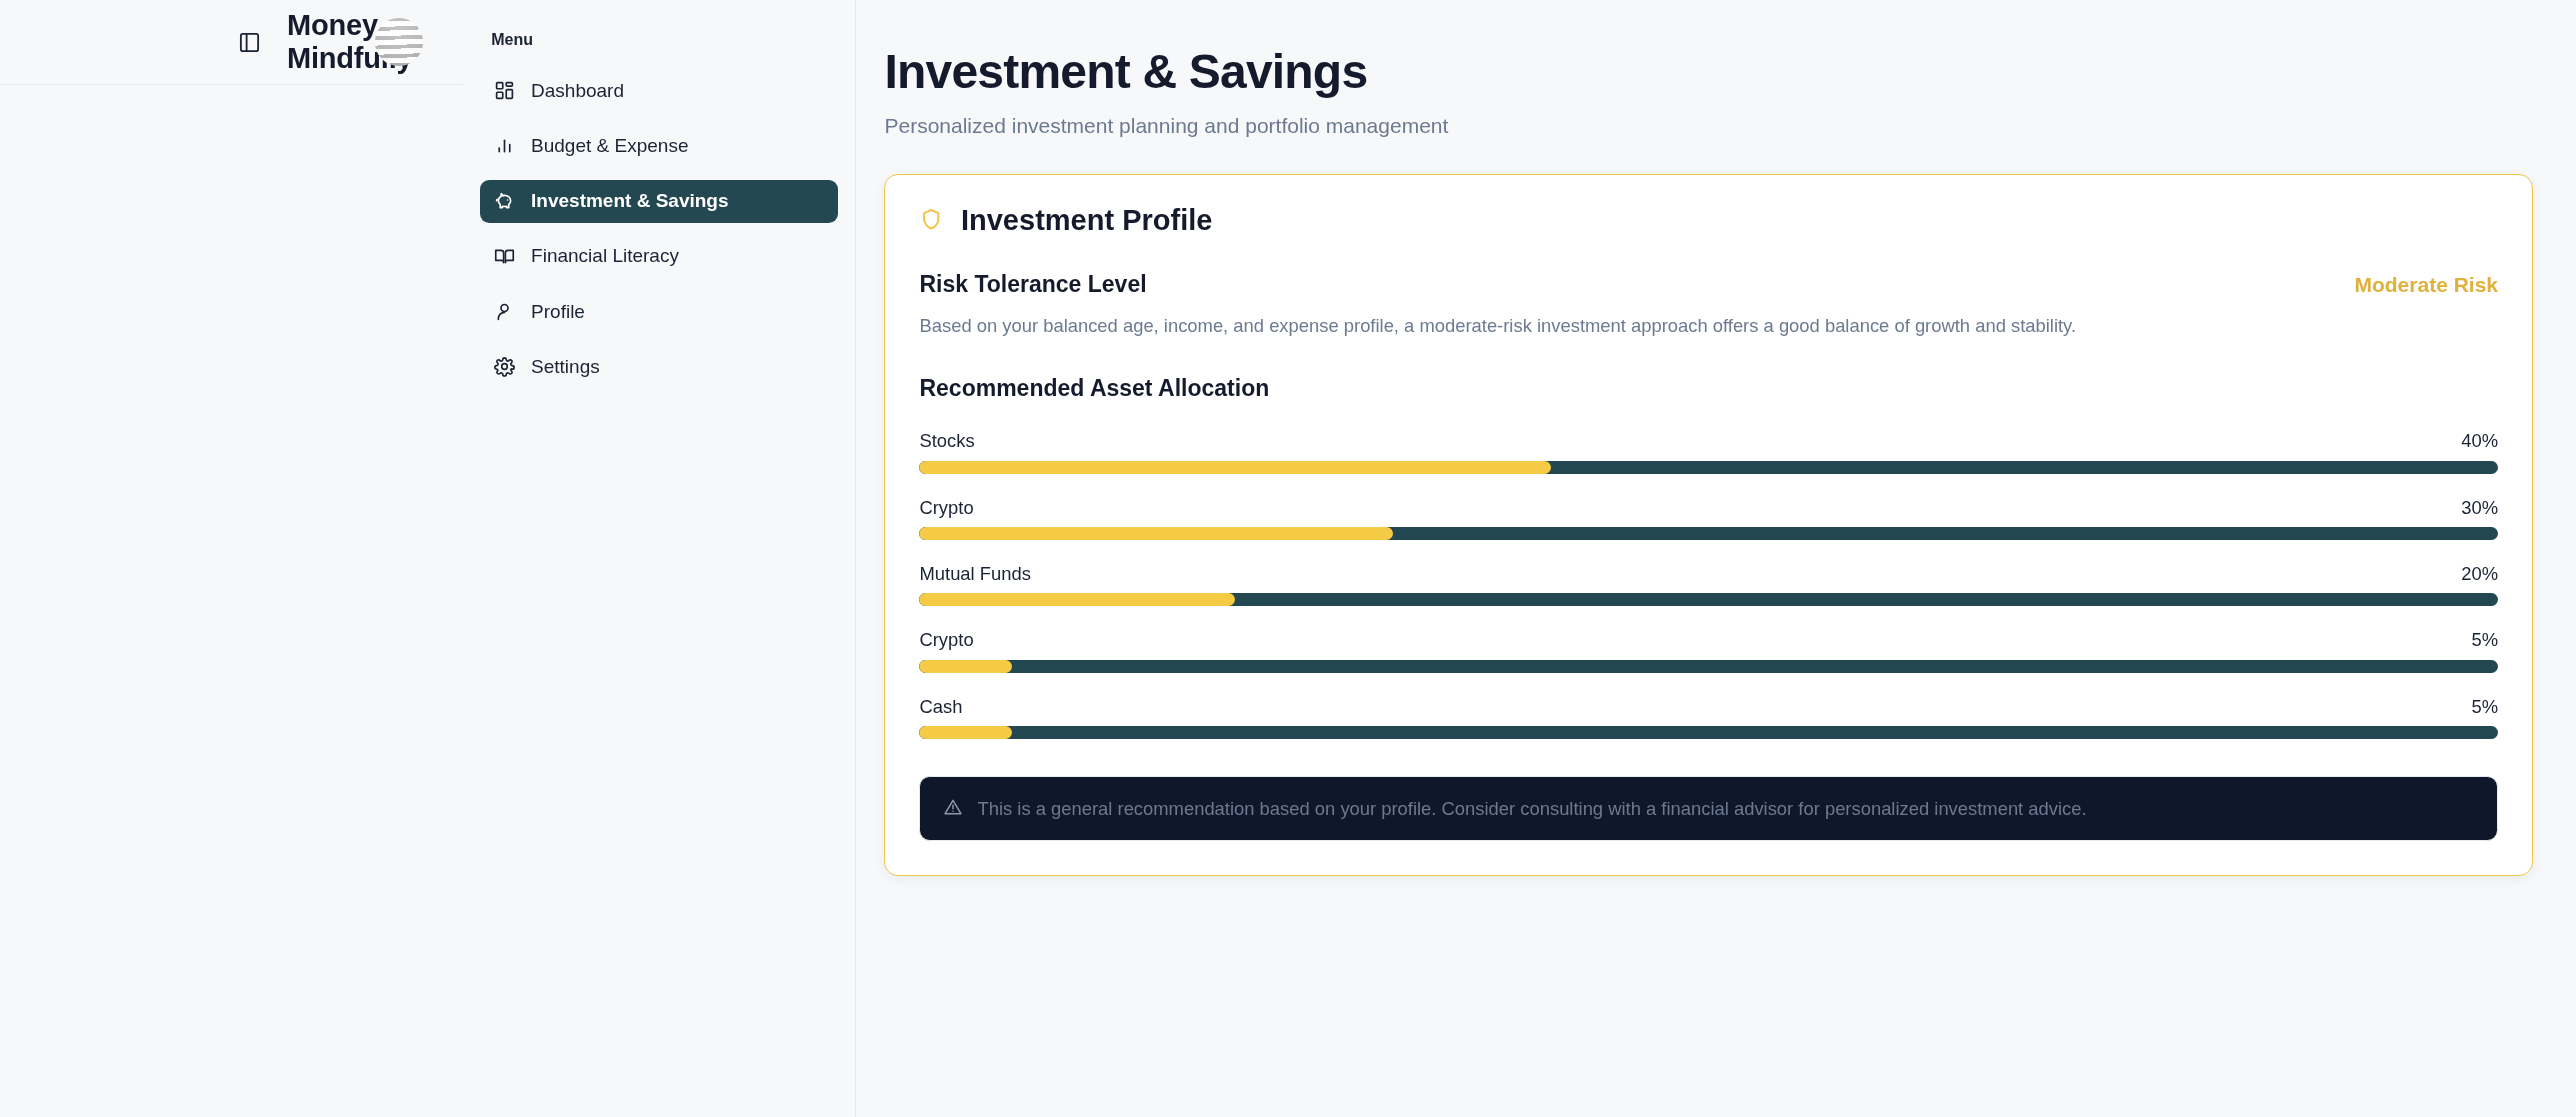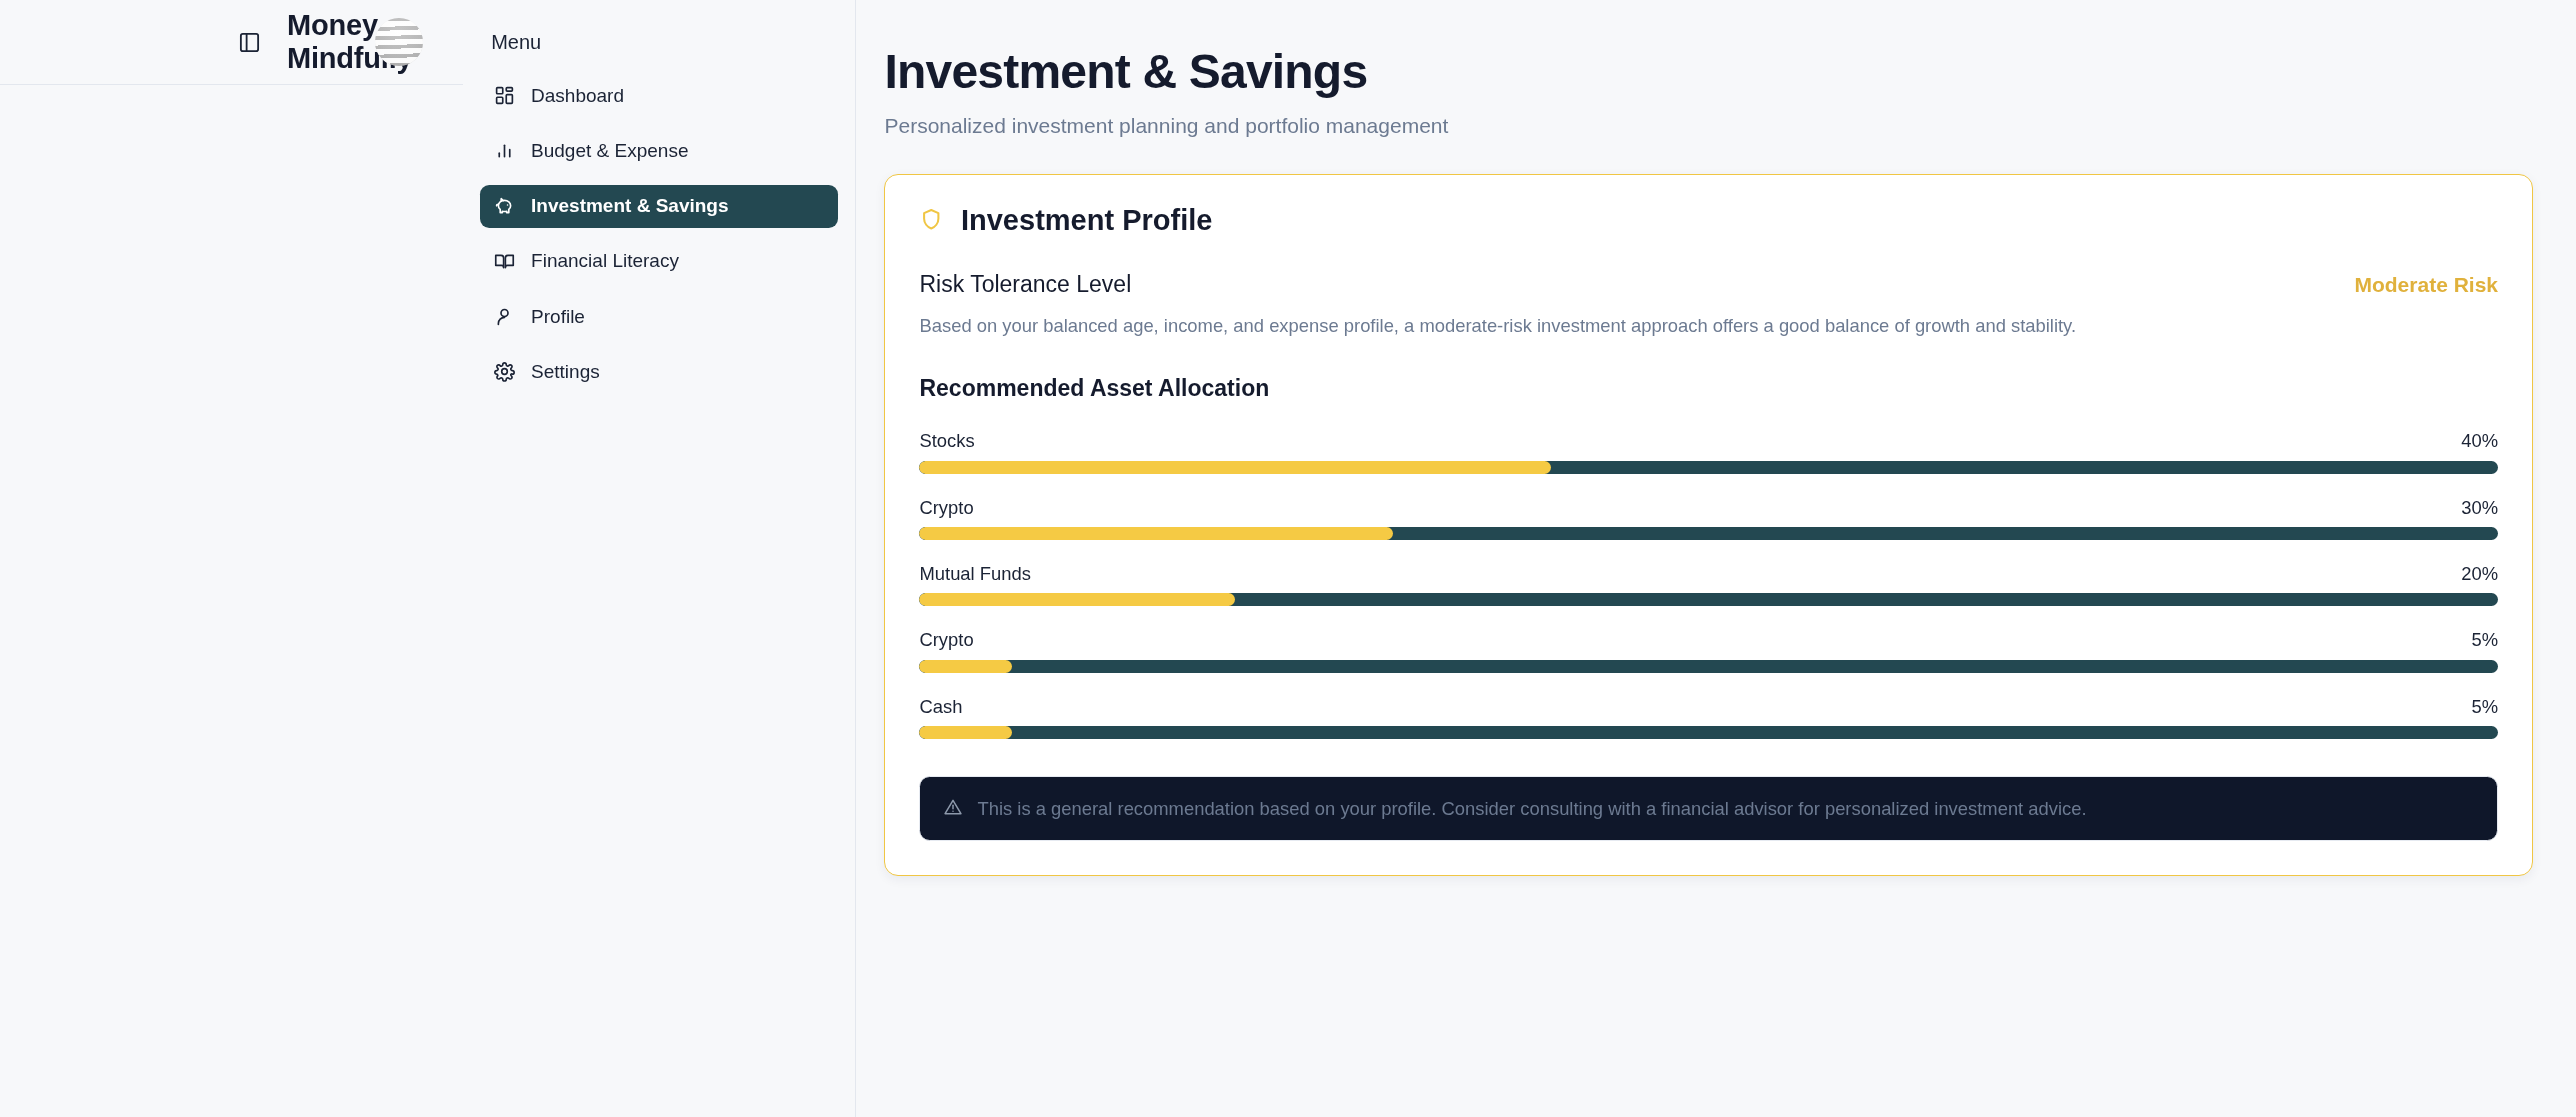--- a/index.html
+++ b/index.html
@@ -45,21 +45,21 @@
   .body { display: flex; flex: 1 1 auto; min-height: 0; }
 
   
   .sidebar {
     width: 393px; flex: 0 0 393px;
     background: #f7f8fa;
     border-right: 1.5px solid #e3e7ee;
     padding: 31px 17px 0 17px;
   }
   .menu-label {
-    font-size: 20px; font-weight: normal; color: #1b2335;
+    font-size: 16px; font-weight: bold; color: #1b2335;
     padding: 0 10.7px; margin-bottom: 20px;
   }
   .nav-item {
     display: flex; align-items: center; gap: 15.3px;
     height: 43px; padding: 0 12.3px;
     border-radius: 9.2px; margin-bottom: 12.3px;
     color: #1b2335; font-size: 19px;
     cursor: pointer;
   }
   .nav-item .ico { width: 23px; height: 23px; display: flex; align-items: center; justify-content: center; flex: 0 0 23px; }
@@ -78,21 +78,21 @@
     background: #ffffff;
     border: 1.5px solid #f0c644;
     border-radius: 14px;
     box-shadow: 0 3.1px 10.7px rgba(20,30,60,0.06);
     padding: 29px 34px 34px 34px;
   }
   .card-head { display: flex; align-items: center; gap: 17px; margin-bottom: 34px; }
   .card-title { font-size: 29px; font-weight: bold; color: #151b2d; }
 
   .risk-row { display: flex; align-items: baseline; justify-content: space-between; }
-  .risk-title { font-size: 23px; font-weight: normal; color: #151b2d; }
+  .risk-title { font-size: 23px; font-weight: bold; color: #151b2d; }
   .risk-badge { font-size: 21px; font-weight: bold; color: #e0b13c; }
   .risk-desc { font-size: 18.4px; color: #6c7a91; margin-top: 17px; }
 
   .alloc-title { font-size: 23px; font-weight: bold; color: #151b2d; margin-top: 38px; margin-bottom: 28px; }
 
   .alloc-row { margin-bottom: 23px; }
   .alloc-row:last-of-type { margin-bottom: 0; }
   .alloc-head { display: flex; justify-content: space-between; align-items: baseline; margin-bottom: 8.4px; }
   .alloc-name { font-size: 18.4px; color: #1b2335; }
   .alloc-pct { font-size: 18.4px; color: #1b2335; }

